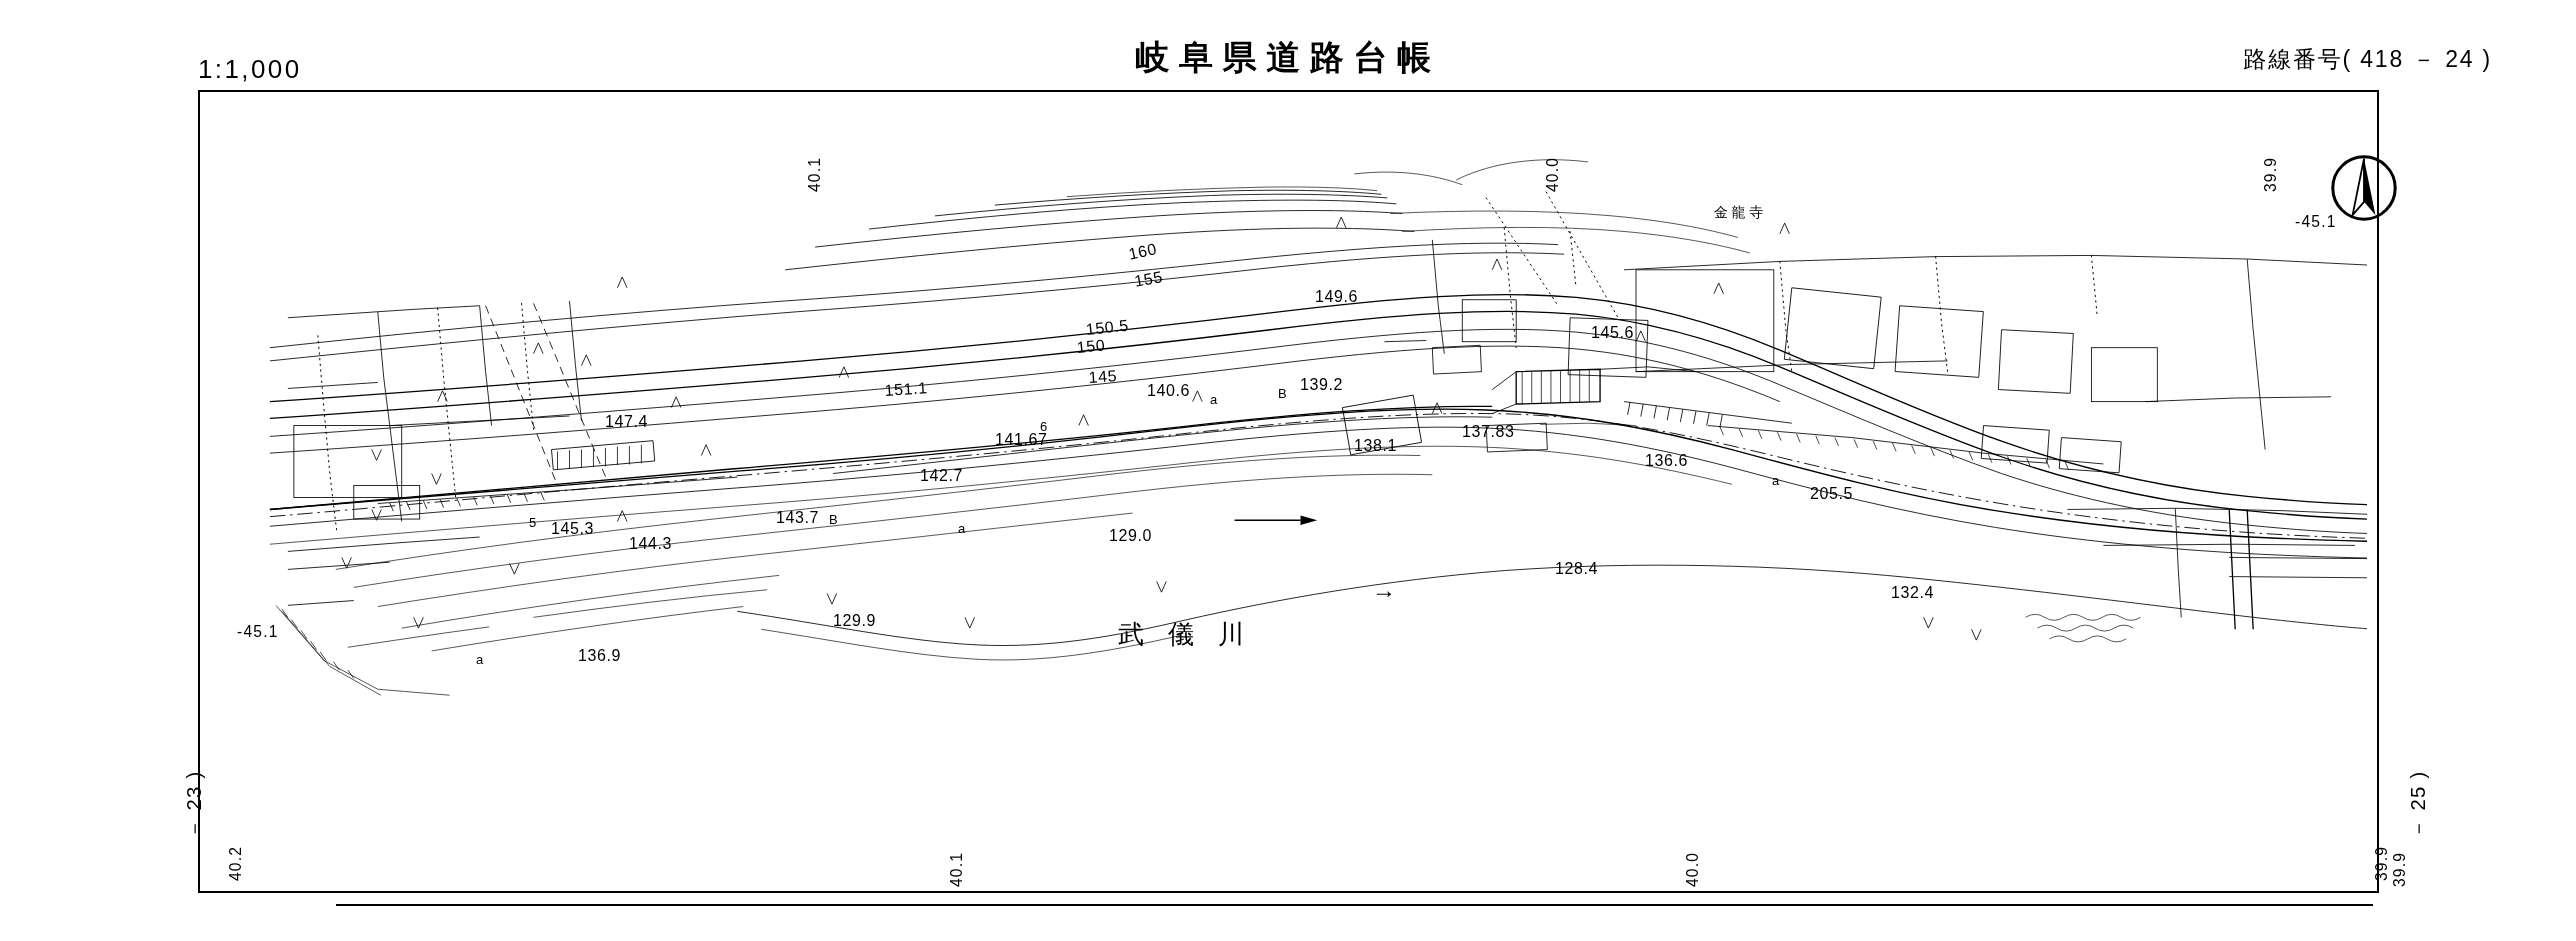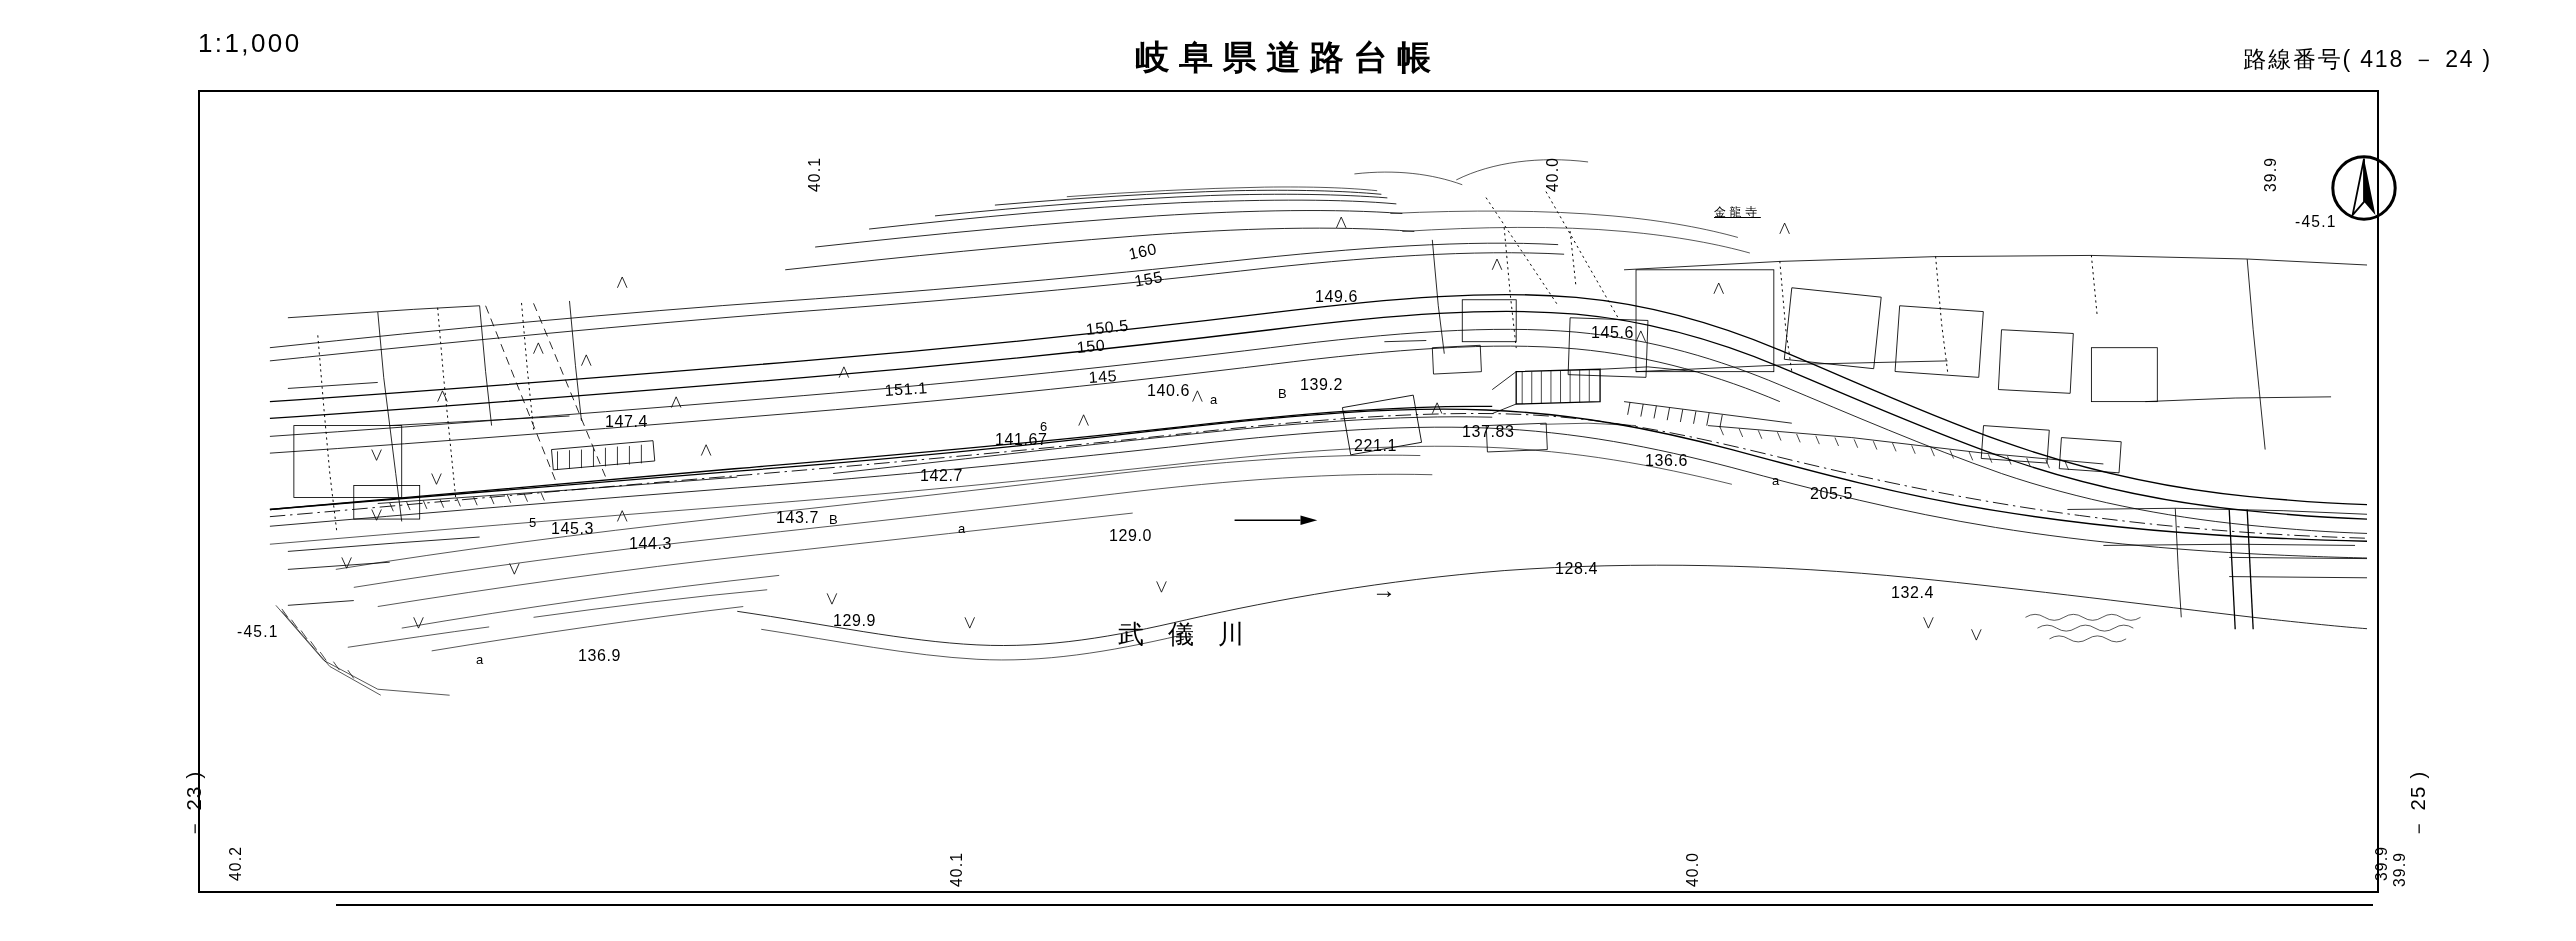--- a/index.html
+++ b/index.html
@@ -19,21 +19,21 @@
     position: absolute;
     left: 0; top: 0;
     width: 2576px;
     height: 942px;
   }
 
   
   .hdr-scale {
     position: absolute;
     left: 198px;
-    top: 28px;
+    top: 54px;
     font-size: 26px;
     letter-spacing: 2.4px;
     white-space: nowrap;
   }
   .hdr-title {
     position: absolute;
     left: 0;
     top: 35px;
     width: 2576px;
     text-align: center;
@@ -91,23 +91,22 @@
 
   
   .map-txt {
     position: absolute;
     font-size: 16px;
     white-space: nowrap;
     letter-spacing: 0.6px;
   }
   .map-txt.small { font-size: 13px; }
   .map-txt.jp {
-    font-size: 12px;
+    font-size: 14px;
     letter-spacing: 3.6px;
-    text-decoration: underline;
   }
   .map-txt.river {
     font-size: 26px;
     letter-spacing: 8.4px;
   }
 
   
   .rotm { transform-origin: left top; }
 
   
@@ -417,21 +416,21 @@
   <div class="map-txt rotm" style="left:1085px; top:321px; transform:rotate(-6deg);">150.5</div>
   <div class="map-txt rotm" style="left:1076px; top:339px; transform:rotate(-5deg);">150</div>
   <div class="map-txt rotm" style="left:1088px; top:369px; transform:rotate(-4deg);">145</div>
   <div class="map-txt rotm" style="left:884px; top:382px; transform:rotate(-4deg);">151.1</div>
   <div class="map-txt" style="left:1315px; top:288px;">149.6</div>
   <div class="map-txt" style="left:605px; top:413px;">147.4</div>
   <div class="map-txt" style="left:1591px; top:324px;">145.6</div>
   <div class="map-txt" style="left:995px; top:431px;">141.67</div>
   <div class="map-txt" style="left:1147px; top:382px;">140.6</div>
   <div class="map-txt" style="left:1300px; top:376px;">139.2</div>
-  <div class="map-txt" style="left:1354px; top:437px;">221.1</div>
+  <div class="map-txt" style="left:1354px; top:437px;">138.1</div>
   <div class="map-txt" style="left:1462px; top:412px;margin-top:11px;">137.83</div>
   <div class="map-txt" style="left:1645px; top:452px;">136.6</div>
   <div class="map-txt" style="left:1810px; top:485px;">205.5</div>
   <div class="map-txt" style="left:920px; top:467px;">142.7</div>
   <div class="map-txt" style="left:776px; top:509px;">143.7</div>
   <div class="map-txt" style="left:551px; top:520px;">145.3</div>
   <div class="map-txt" style="left:629px; top:523px;margin-top:12px;">144.3</div>
   <div class="map-txt" style="left:1109px; top:527px;">129.0</div>
   <div class="map-txt" style="left:1555px; top:560px;">128.4</div>
   <div class="map-txt" style="left:1891px; top:584px;">132.4</div>

